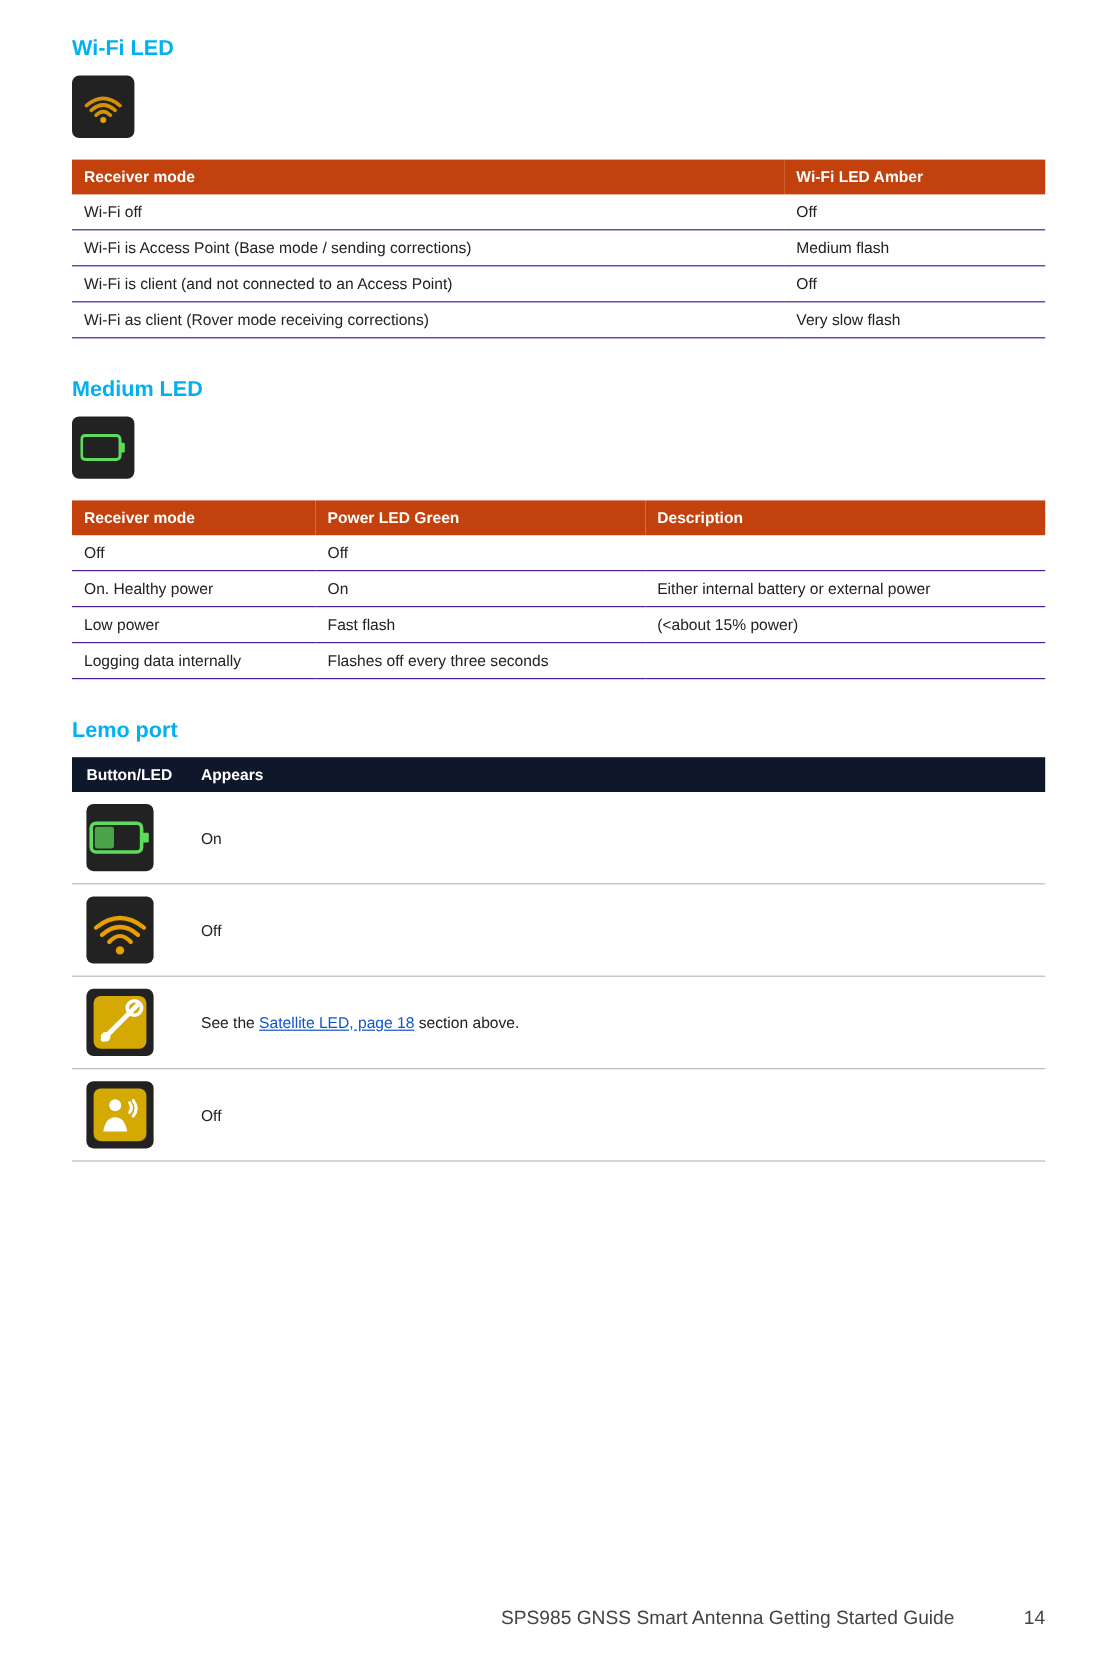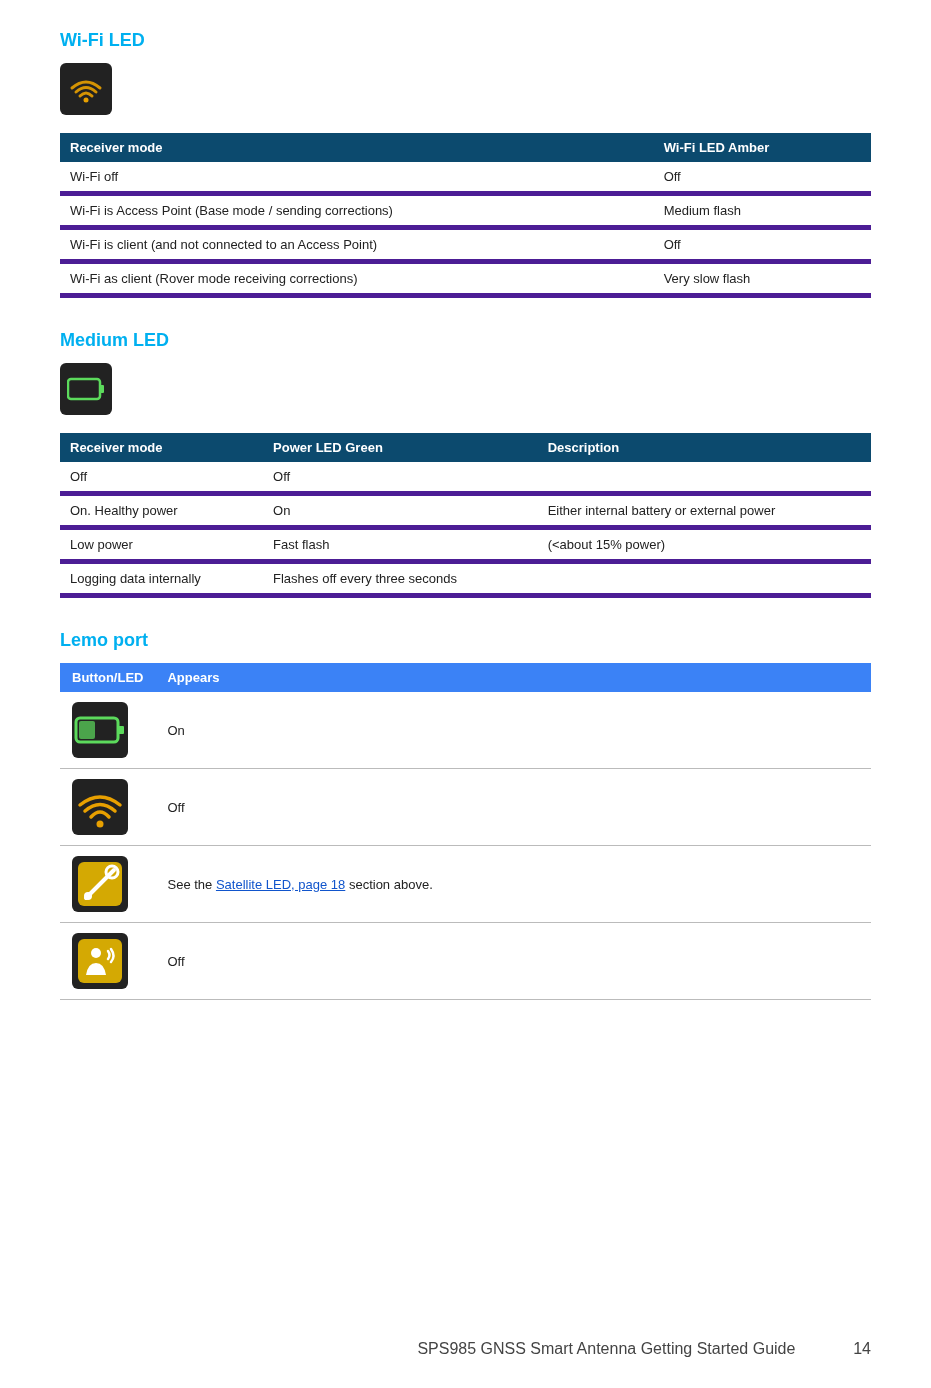--- a/index.html
+++ b/index.html
@@ -34,31 +34,31 @@
       margin-bottom: 18px;
     }
 
     
     table {
       width: 100%;
       border-collapse: collapse;
       margin-bottom: 28px;
     }
     thead tr {
-      background: #0c4a6e;
+      background: #c2410c;
       color: #fff;
     }
     thead th {
       padding: 7px 10px;
       text-align: left;
       font-size: 13px;
       font-weight: bold;
     }
     tbody tr {
-      border-bottom: 5px solid #4c1d95;
+      border-bottom: 1px solid #4c1d95;
     }
     tbody td {
       padding: 7px 10px;
       font-size: 13px;
       vertical-align: top;
     }
 
     
     .section {
       margin-bottom: 32px;
@@ -70,21 +70,21 @@
       margin-bottom: 14px;
     }
 
     
     .lemo-table {
       width: 100%;
       border-collapse: collapse;
       margin-bottom: 20px;
     }
     .lemo-table thead tr {
-      background: #3b82f6;
+      background: #0f172a;
       color: #fff;
     }
     .lemo-table thead th {
       padding: 7px 12px;
       text-align: left;
       font-size: 13px;
       font-weight: bold;
     }
     .lemo-table tbody tr {
       border-bottom: 1px solid #bbb;

